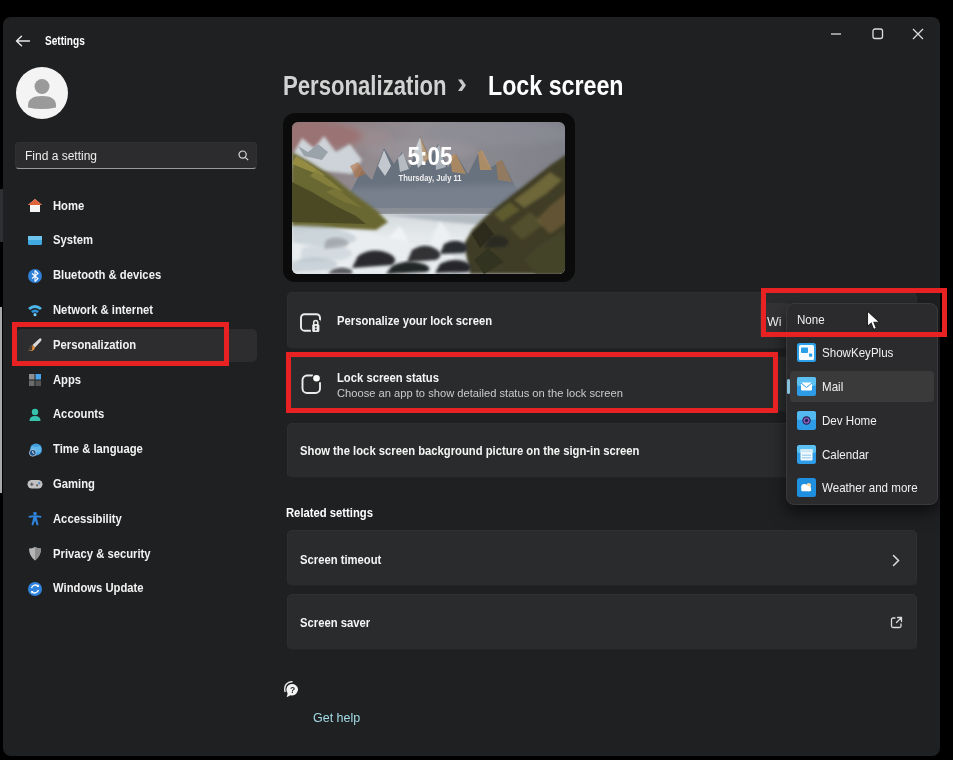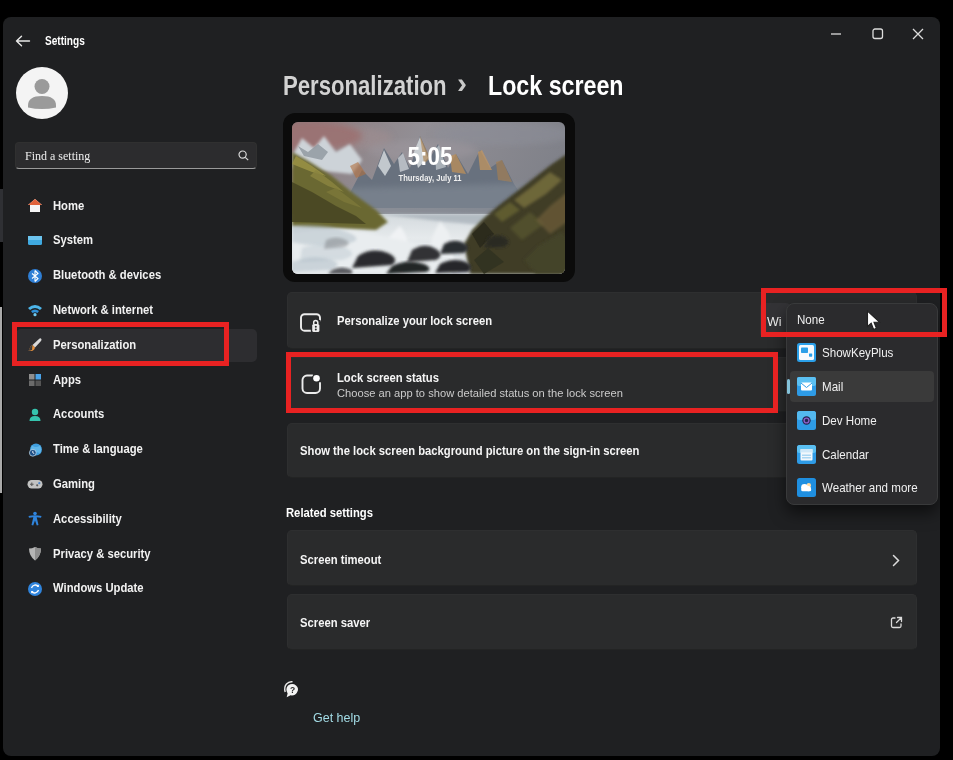--- a/index.html
+++ b/index.html
@@ -33,21 +33,21 @@
   <path d="M82 1 L92 11 M92 1 L82 11" stroke="#dcdcdc" stroke-width="1.3"></path>
 </svg>
 
 <div class="abs" style="left:16px;top:67px;width:52px;height:52px;border-radius:50%;background:#f4f4f4;"></div>
 <svg class="abs" style="left:16px;top:67px;" width="52" height="52" viewBox="0 0 52 52">
   <circle cx="26" cy="19.5" r="7.5" fill="#9a9a9a"></circle>
   <path d="M12 38.5 q0 -9.5 14 -9.5 q14 0 14 9.5 l0 2 q-14 3 -28 0 z" fill="#9a9a9a"></path>
 </svg>
 
 <div class="abs" style="left:15px;top:142px;width:242px;height:27px;background:#2c2c2e;border-radius:4px;border:1px solid #303030;border-bottom:1px solid #9a9a9a;"></div>
-<div class="abs" style="left:25px;top:149px;font-size:12px;color:#ededed;font-family:Liberation Serif, serif;">Find a setting</div>
+<div class="abs" style="left:25px;top:149px;font-size:12px;color:#ededed;">Find a setting</div>
 <svg class="abs" style="left:238px;top:150px;" width="11" height="11" viewBox="0 0 11 11">
   <circle cx="4.6" cy="4.6" r="3.6" stroke="#dadada" stroke-width="1.2" fill="none"></circle>
   <line x1="7.3" y1="7.3" x2="10.2" y2="10.2" stroke="#dadada" stroke-width="1.2"></line>
 </svg>
 
 <div id="nav">
     <div class="abs" style="left:16px;top:328.7px;width:241px;height:33px;background:#2d2d30;border-radius:5px;"></div>
     <div class="abs navtxt" style="left:53px;top:198.5px;">Home</div>
     <div class="abs navtxt" style="left:53px;top:233.3px;">System</div>
     <div class="abs navtxt" style="left:53px;top:268.1px;">Bluetooth &amp; devices</div>

